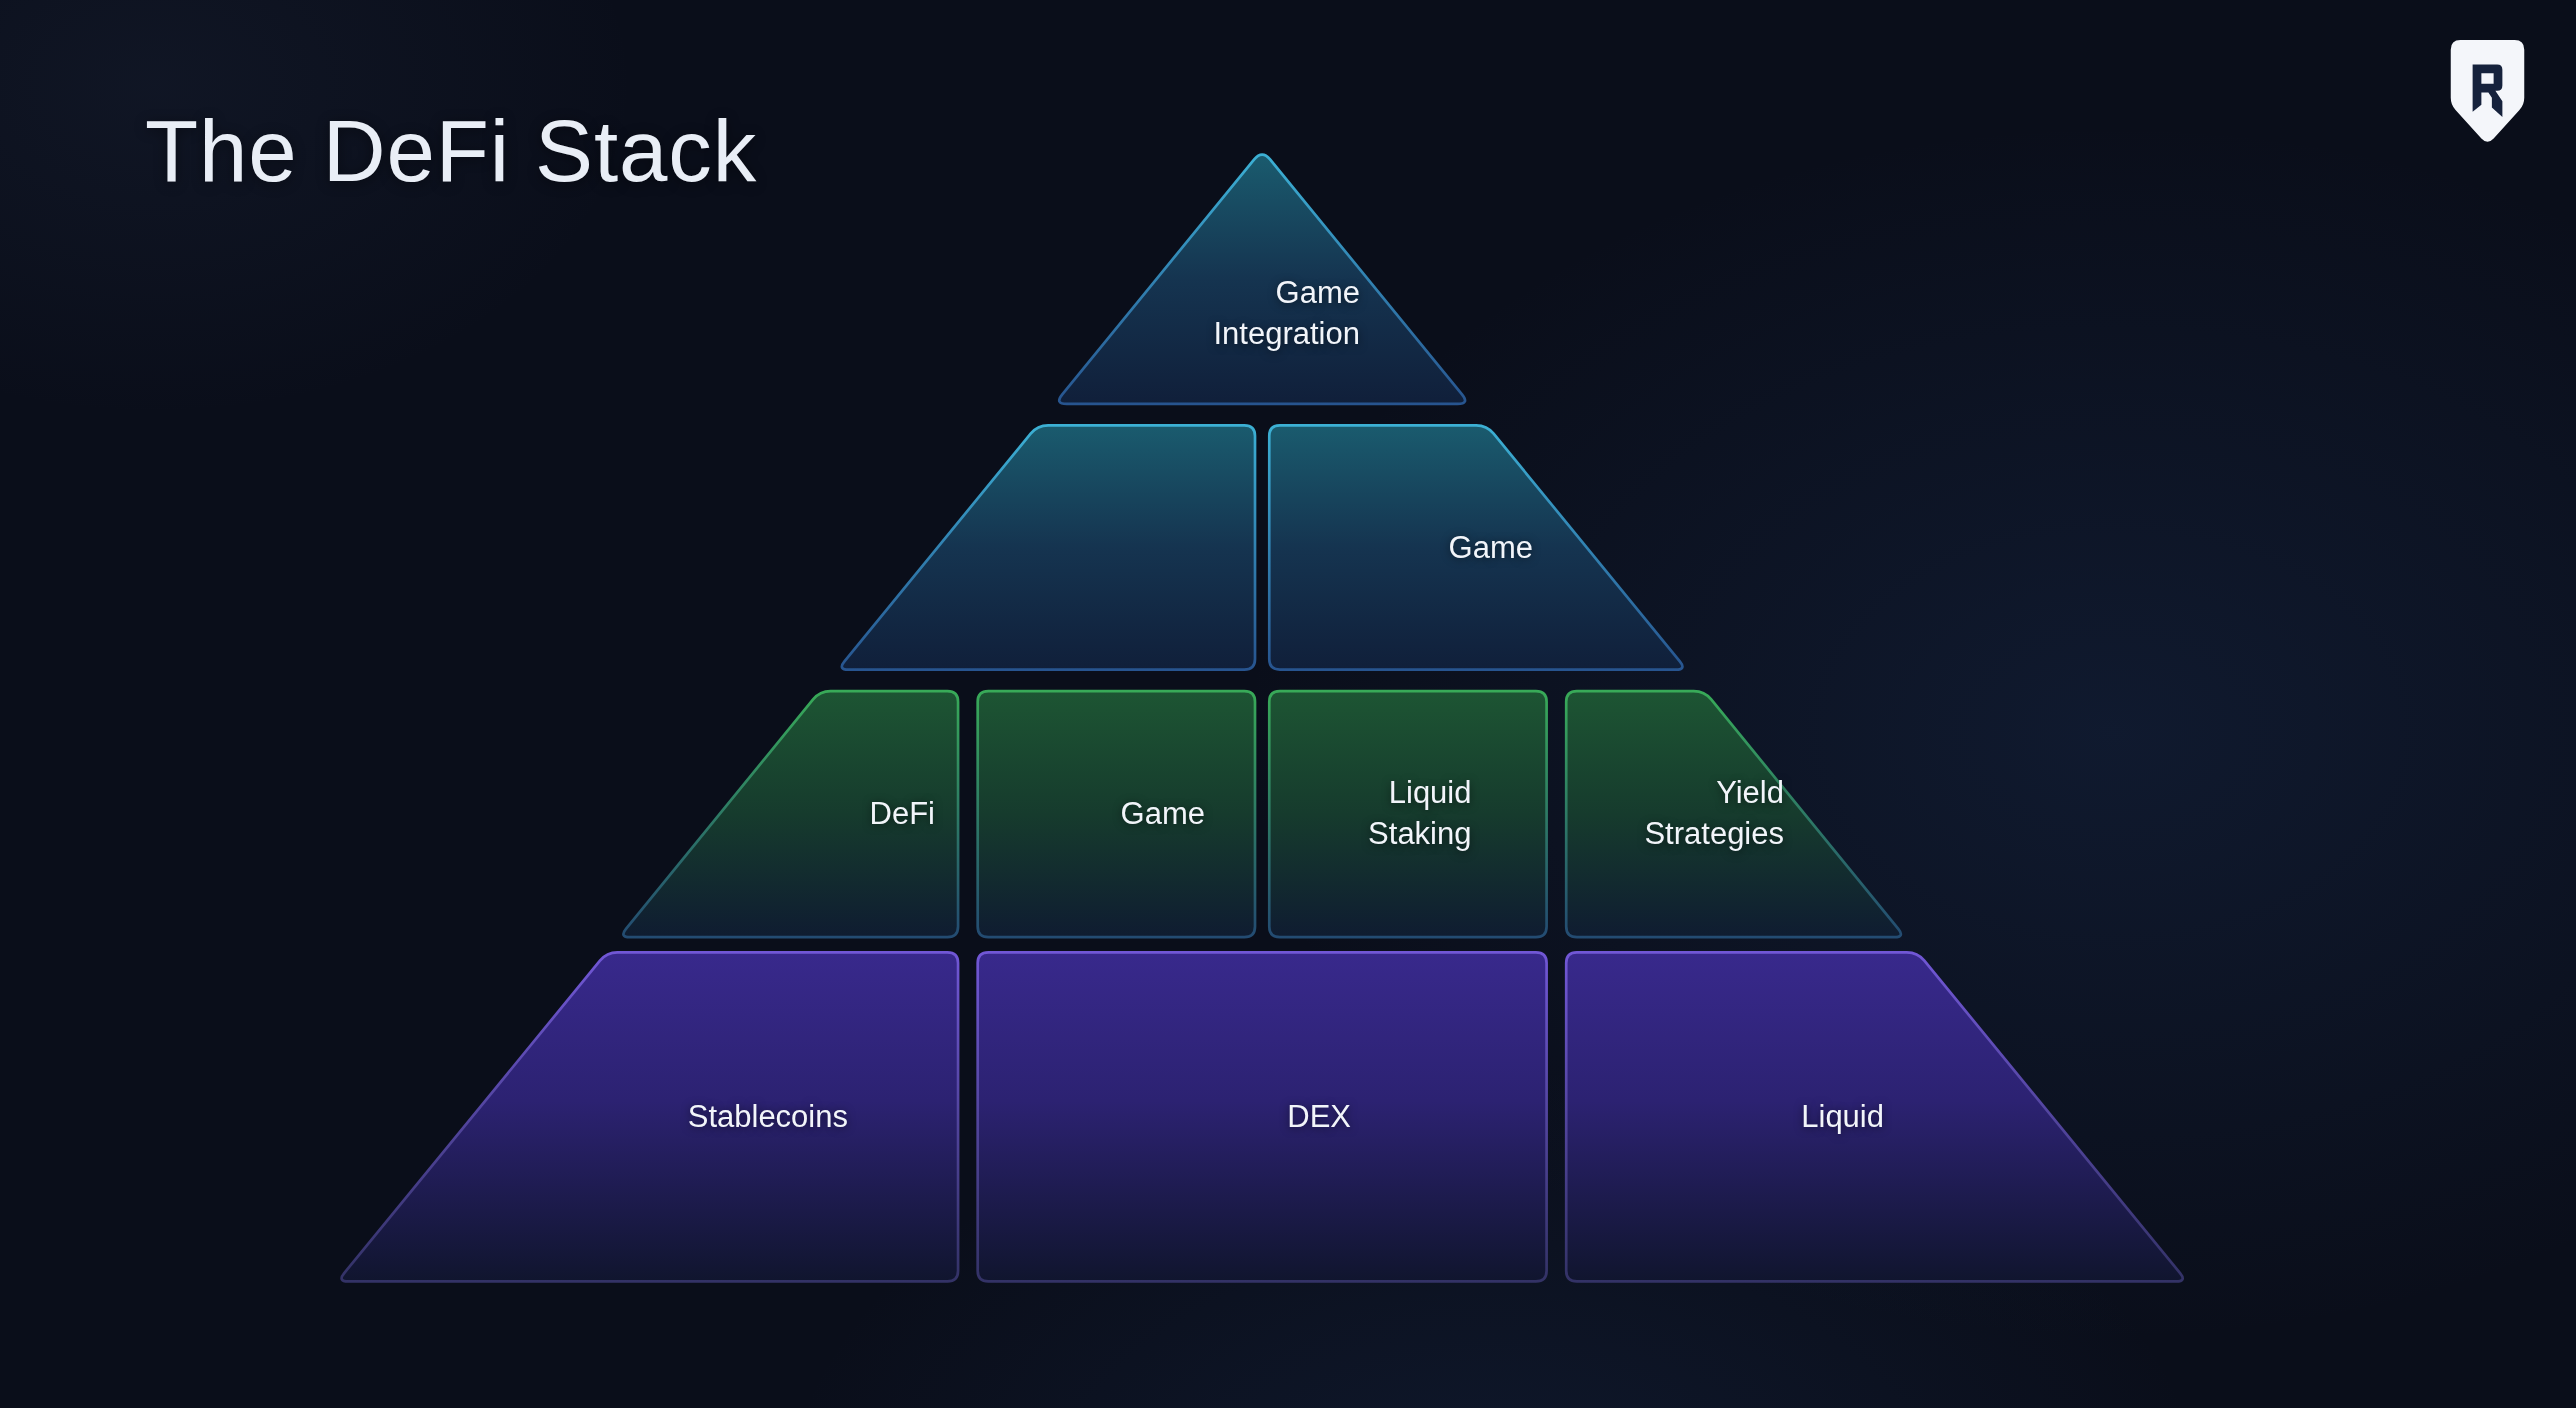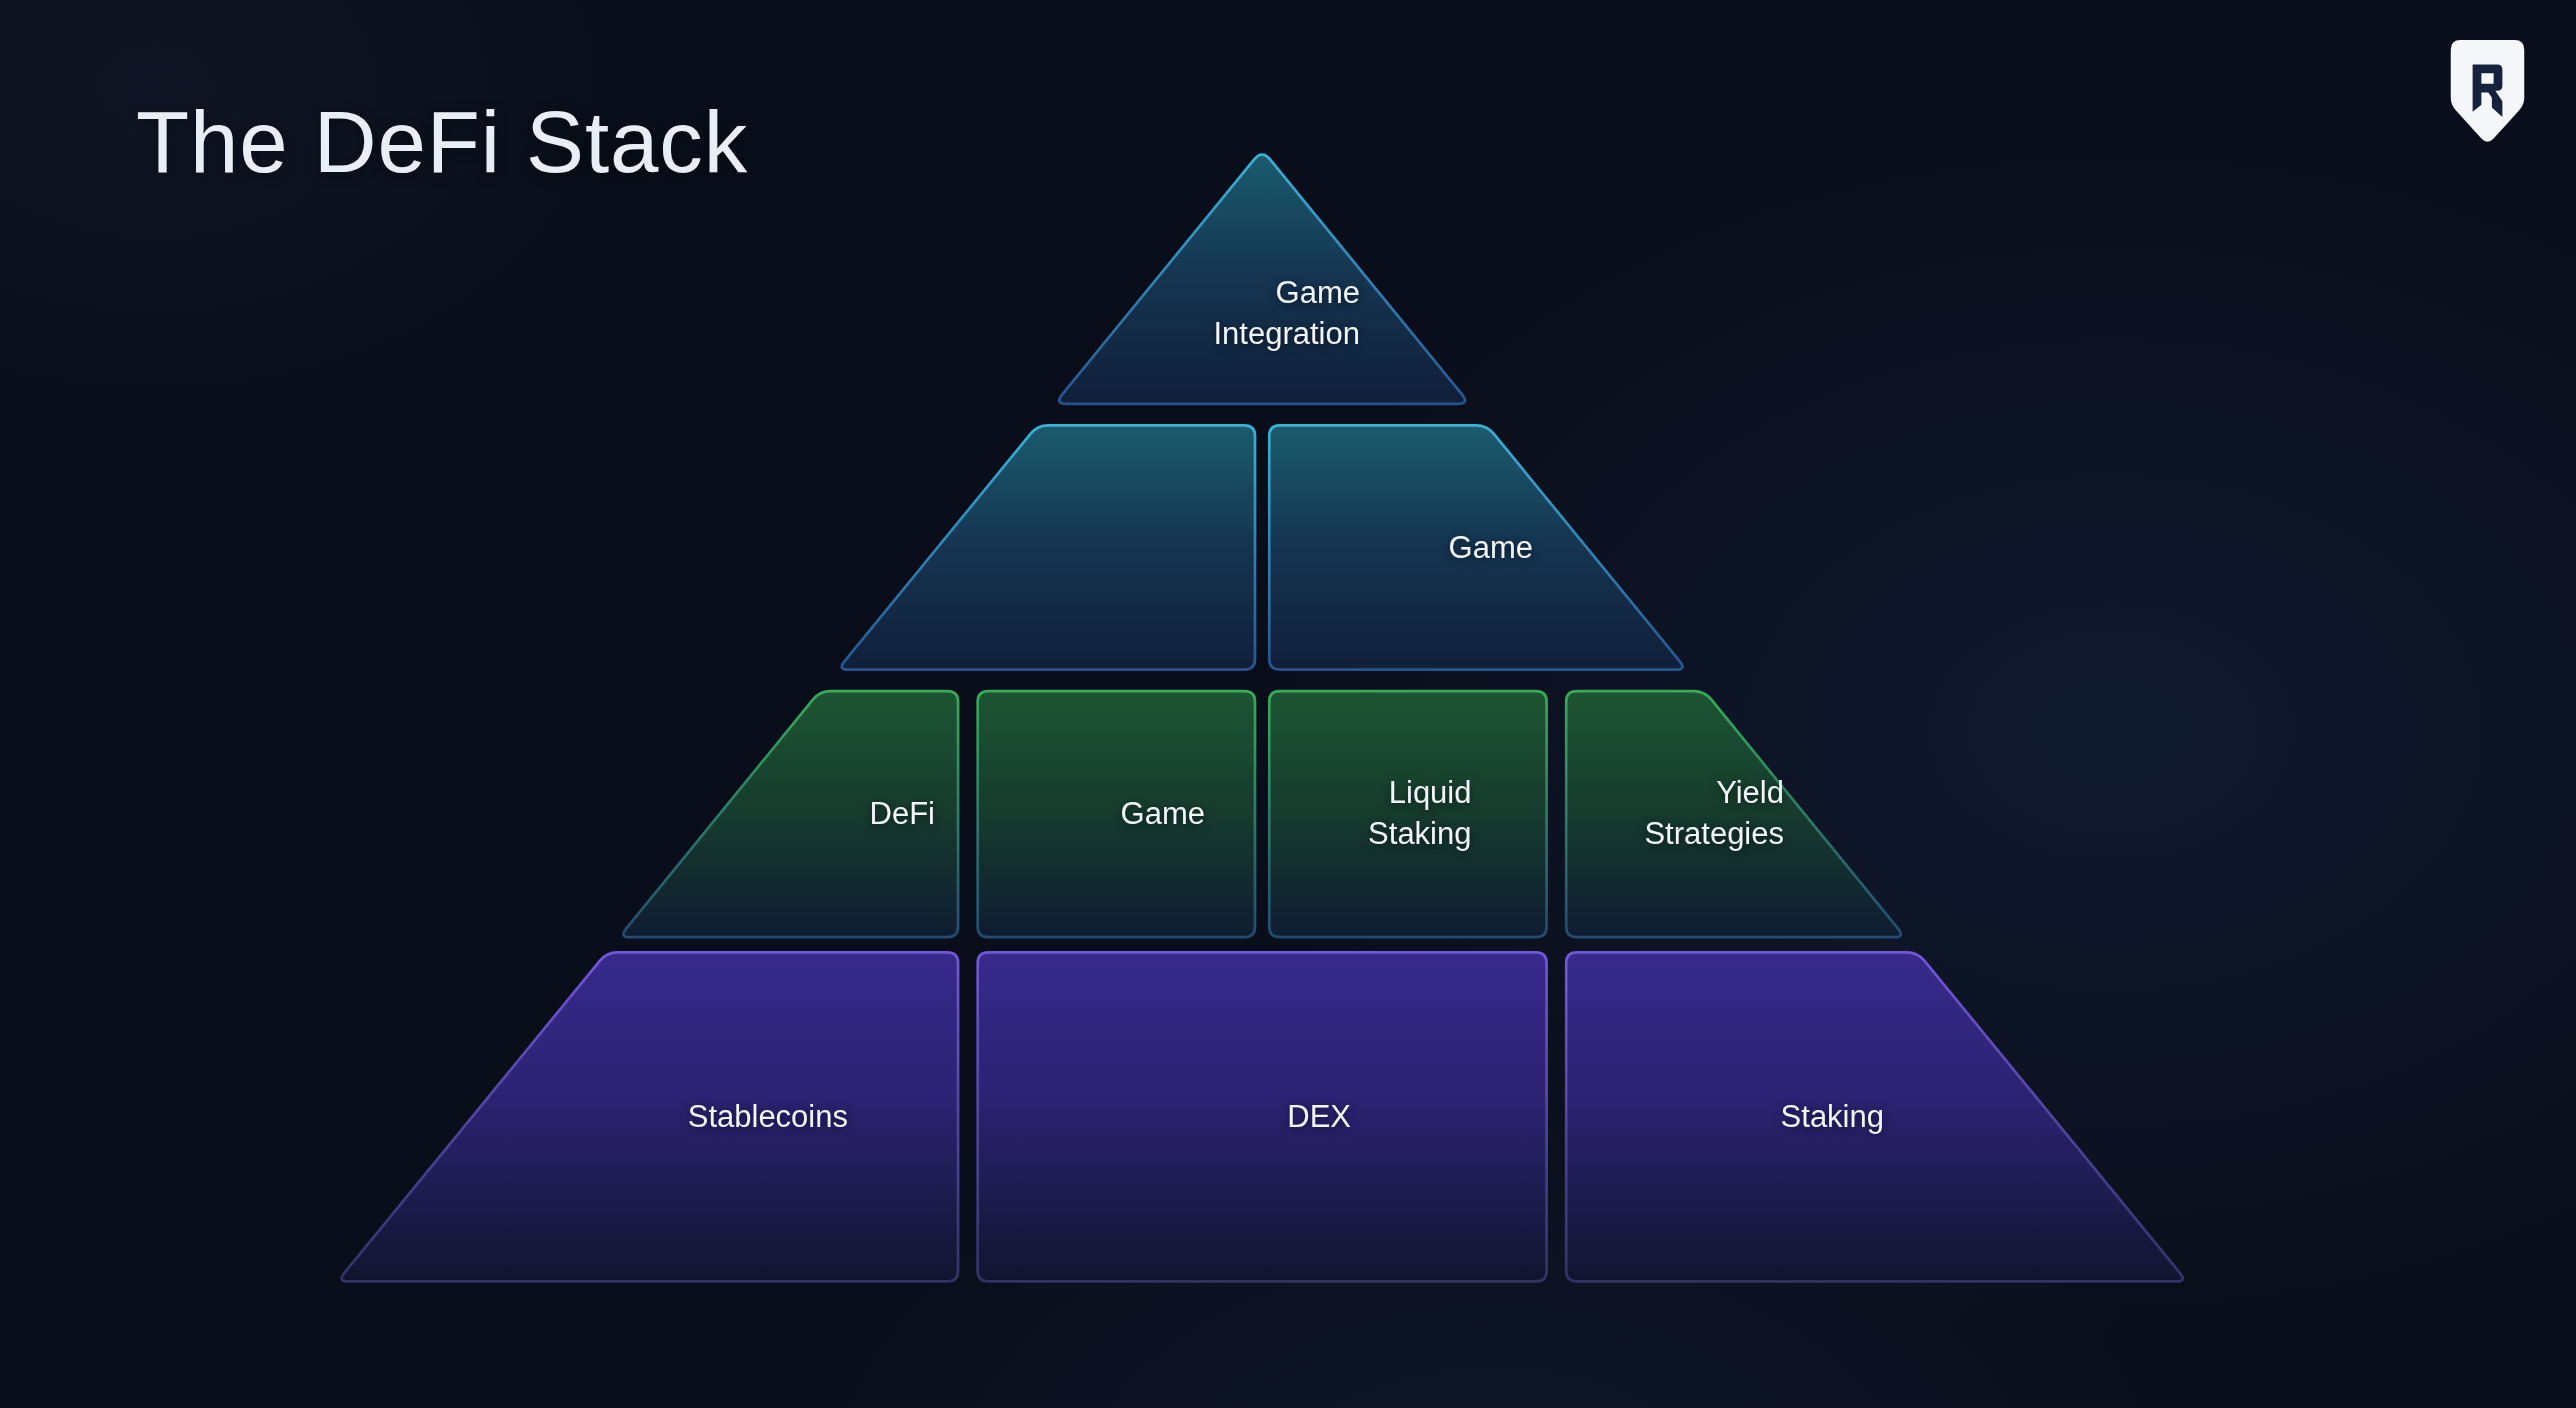--- a/index.html
+++ b/index.html
@@ -8,21 +8,21 @@
     width:2576px;height:1408px;
     overflow:hidden;
     font-family:"Liberation Sans", sans-serif;
     background:
       radial-gradient(1338px 937px at 82% 52%, rgba(44,84,150,0.17), transparent 65%),
       radial-gradient(1160px 731px at 58% 108%, rgba(42,78,140,0.16), transparent 62%),
       radial-gradient(803px 553px at 6% 6%, rgba(70,90,130,0.10), transparent 60%),
       #0a0e1a;
   }
   .page-title{
-    position:absolute;left:136px;top:96px;margin:0;
+    position:absolute;left:136px;top:96px;margin:9px;
     font-size:87px;font-weight:500;letter-spacing:0.9px;
     color:#e9eef6;line-height:1.05;
     text-shadow:0 1.8px 12.5px rgba(0,0,0,0.45);
   }
   .logo{position:absolute;left:2449px;top:37px;width:77px;height:111px;}
   .pyr-svg{position:absolute;left:0;top:0;width:2576px;height:1408px;display:block;}
   .lbl{
     position:absolute;
     transform:translate(-50%,-50%);
     color:#f2f5fa;
@@ -91,16 +91,16 @@
   </svg>
 
   <div class="lbl" style="left:1262px;top:314px;width:196px">Game Integration</div>
   <div class="lbl" style="left:1426px;top:548px;width:214px">Game</div>
   <div class="lbl" style="left:846px;top:814px;width:178px">DeFi</div>
   <div class="lbl" style="left:1116px;top:814px;width:178px">Game</div>
   <div class="lbl" style="left:1409px;top:814px;width:125px">Liquid Staking</div>
   <div class="lbl left-align" style="left:1606px;top:814px;width:178px">Yield Strategies</div>
   <div class="lbl" style="left:714px;top:1117px;width:268px">Stablecoins</div>
   <div class="lbl" style="left:1262px;top:1117px;width:178px">DEX</div>
-  <div class="lbl" style="left:1795px;top:1117px;width:178px">Staking</div>
+  <div class="lbl" style="left:1795px;top:1117px;width:178px">Liquid</div>
 
 </div>
 
 
 </body></html>

